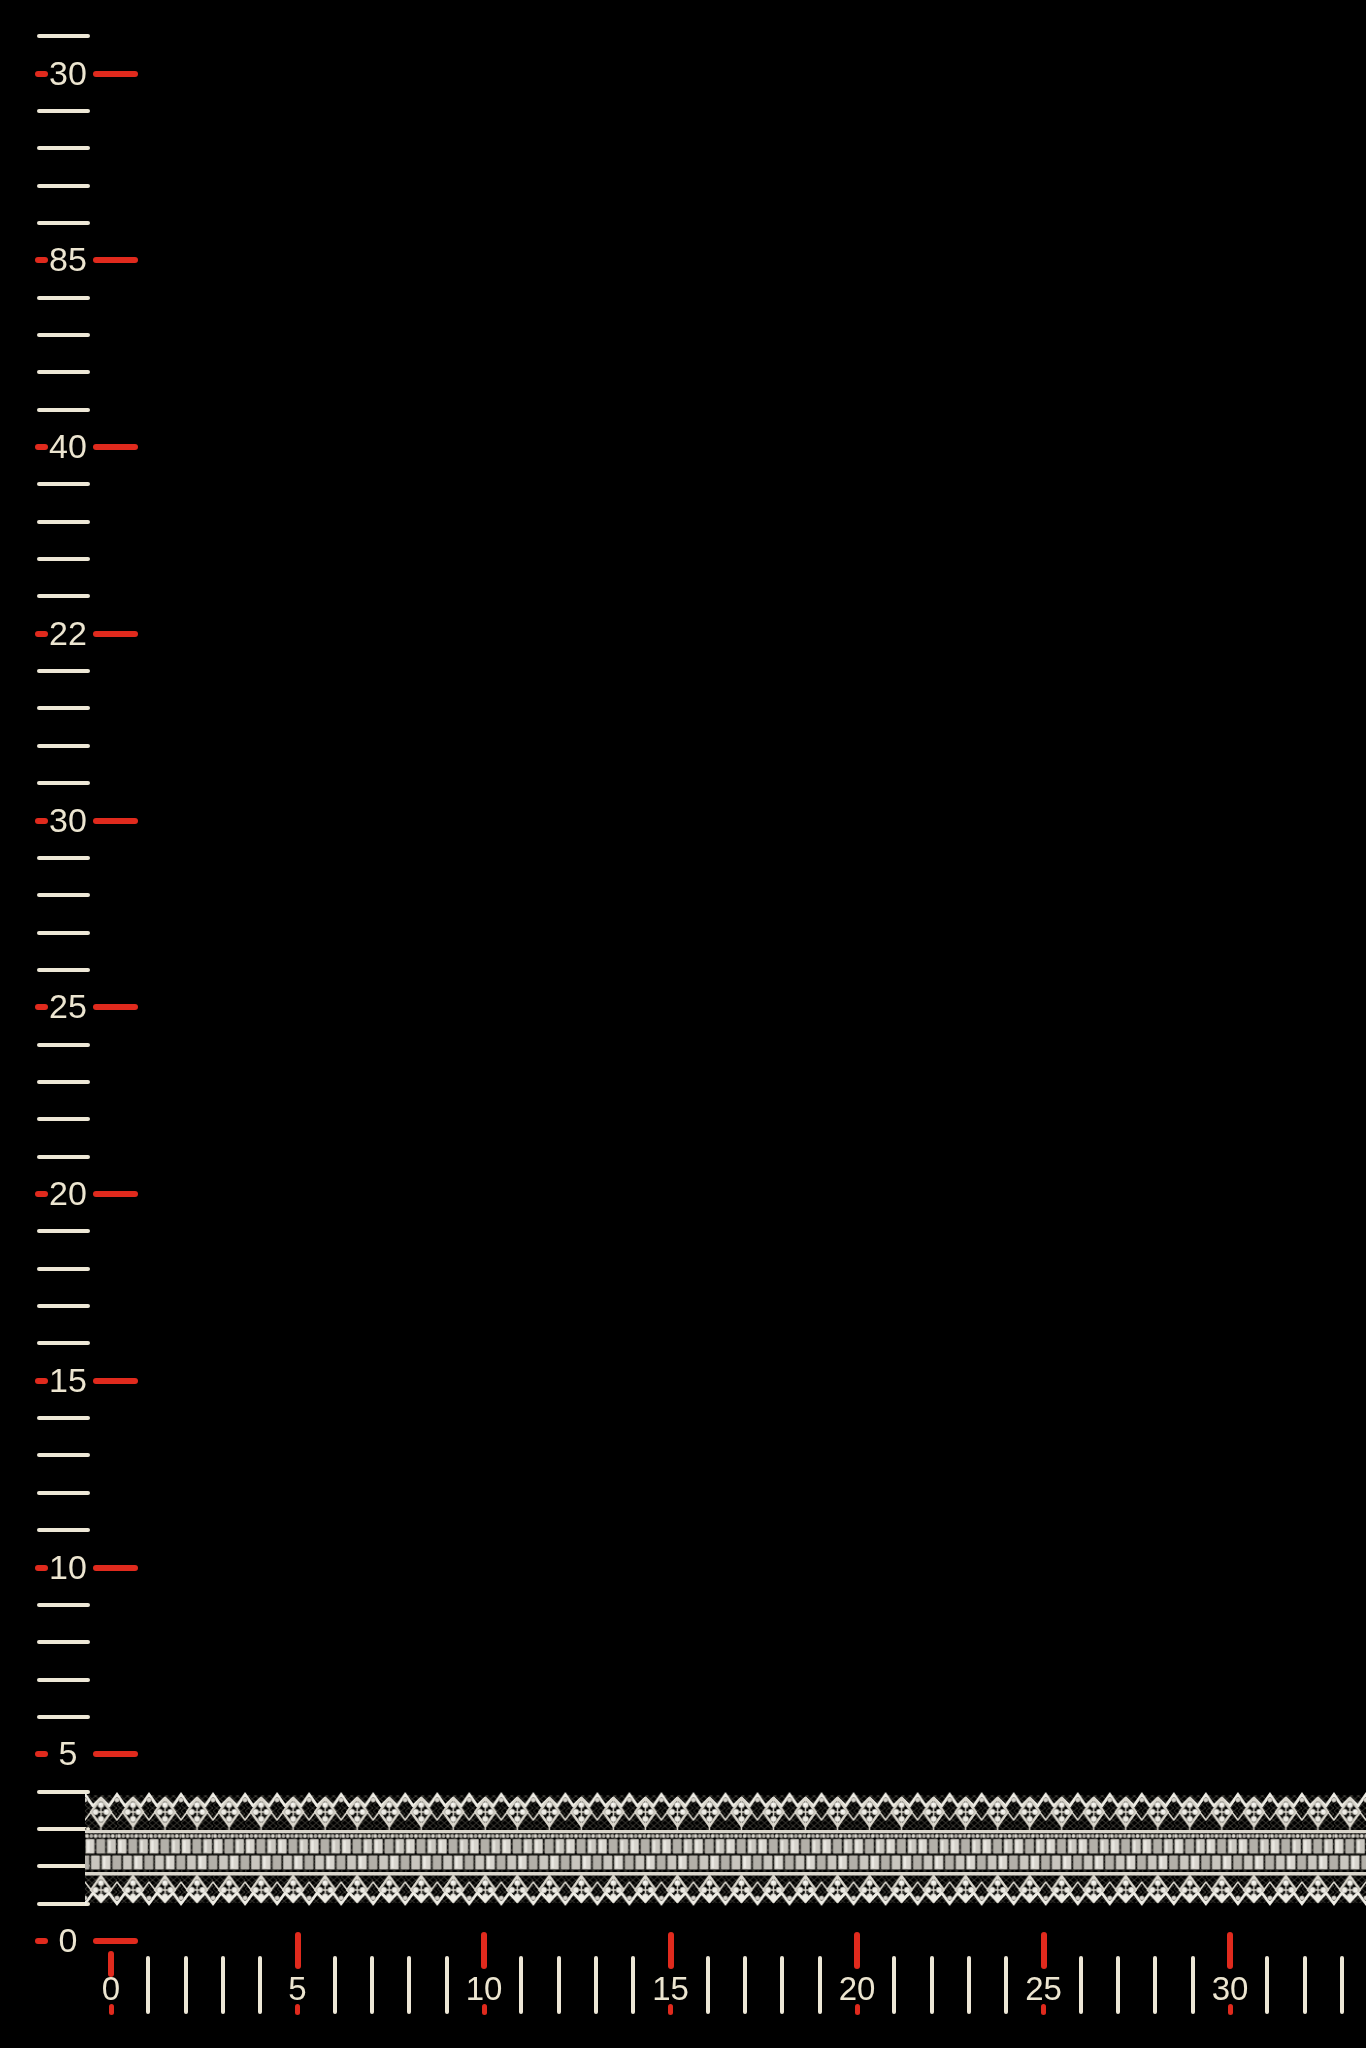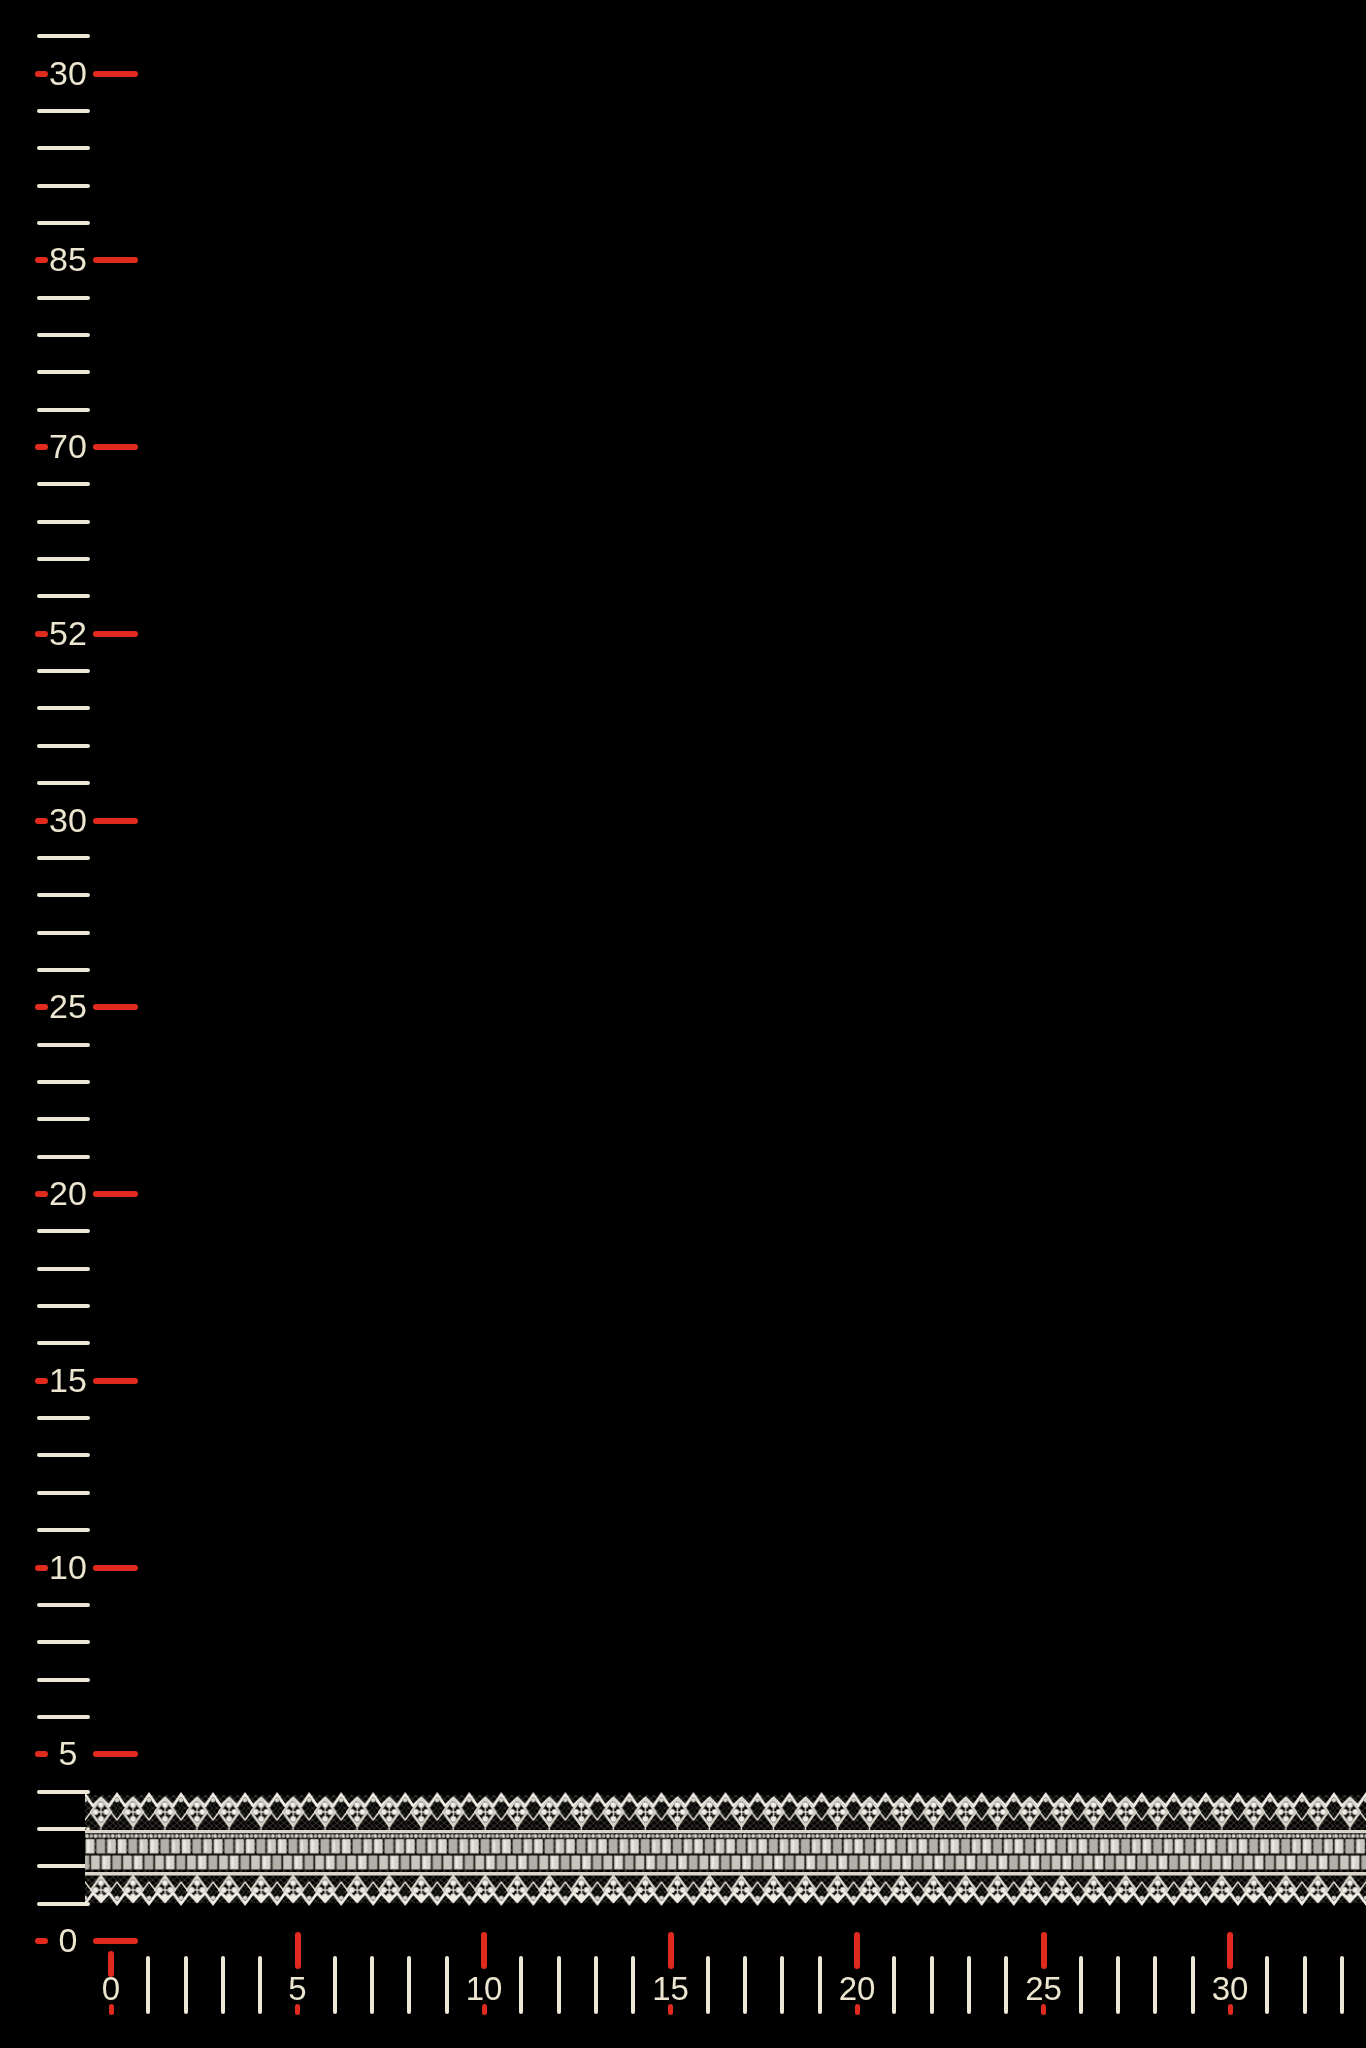--- a/index.html
+++ b/index.html
@@ -90,28 +90,28 @@
       <div class="tickH" style="left: 37px; top: 893.2px; width: 53px;"></div>
       <div class="tickH" style="left: 37px; top: 855.85px; width: 53px;"></div>
       <div class="redH" style="left: 35px; top: 817.5px; width: 13px;"></div>
       <div class="vlabel" style="left: 28px; top: 820.5px;">30</div>
       <div class="redH" style="left: 93px; top: 817.5px; width: 45px;"></div>
       <div class="tickH" style="left: 37px; top: 781.15px; width: 53px;"></div>
       <div class="tickH" style="left: 37px; top: 743.8px; width: 53px;"></div>
       <div class="tickH" style="left: 37px; top: 706.45px; width: 53px;"></div>
       <div class="tickH" style="left: 37px; top: 669.1px; width: 53px;"></div>
       <div class="redH" style="left: 35px; top: 630.75px; width: 13px;"></div>
-      <div class="vlabel" style="left: 28px; top: 633.75px;">52</div>
+      <div class="vlabel" style="left: 28px; top: 633.75px;">22</div>
       <div class="redH" style="left: 93px; top: 630.75px; width: 45px;"></div>
       <div class="tickH" style="left: 37px; top: 594.4px; width: 53px;"></div>
       <div class="tickH" style="left: 37px; top: 557.05px; width: 53px;"></div>
       <div class="tickH" style="left: 37px; top: 519.7px; width: 53px;"></div>
       <div class="tickH" style="left: 37px; top: 482.35px; width: 53px;"></div>
       <div class="redH" style="left: 35px; top: 444px; width: 13px;"></div>
-      <div class="vlabel" style="left: 28px; top: 447px;">70</div>
+      <div class="vlabel" style="left: 28px; top: 447px;">40</div>
       <div class="redH" style="left: 93px; top: 444px; width: 45px;"></div>
       <div class="tickH" style="left: 37px; top: 407.65px; width: 53px;"></div>
       <div class="tickH" style="left: 37px; top: 370.3px; width: 53px;"></div>
       <div class="tickH" style="left: 37px; top: 332.95px; width: 53px;"></div>
       <div class="tickH" style="left: 37px; top: 295.6px; width: 53px;"></div>
       <div class="redH" style="left: 35px; top: 257.25px; width: 13px;"></div>
       <div class="vlabel" style="left: 28px; top: 260.25px;">85</div>
       <div class="redH" style="left: 93px; top: 257.25px; width: 45px;"></div>
       <div class="tickH" style="left: 37px; top: 220.9px; width: 53px;"></div>
       <div class="tickH" style="left: 37px; top: 183.55px; width: 53px;"></div>

